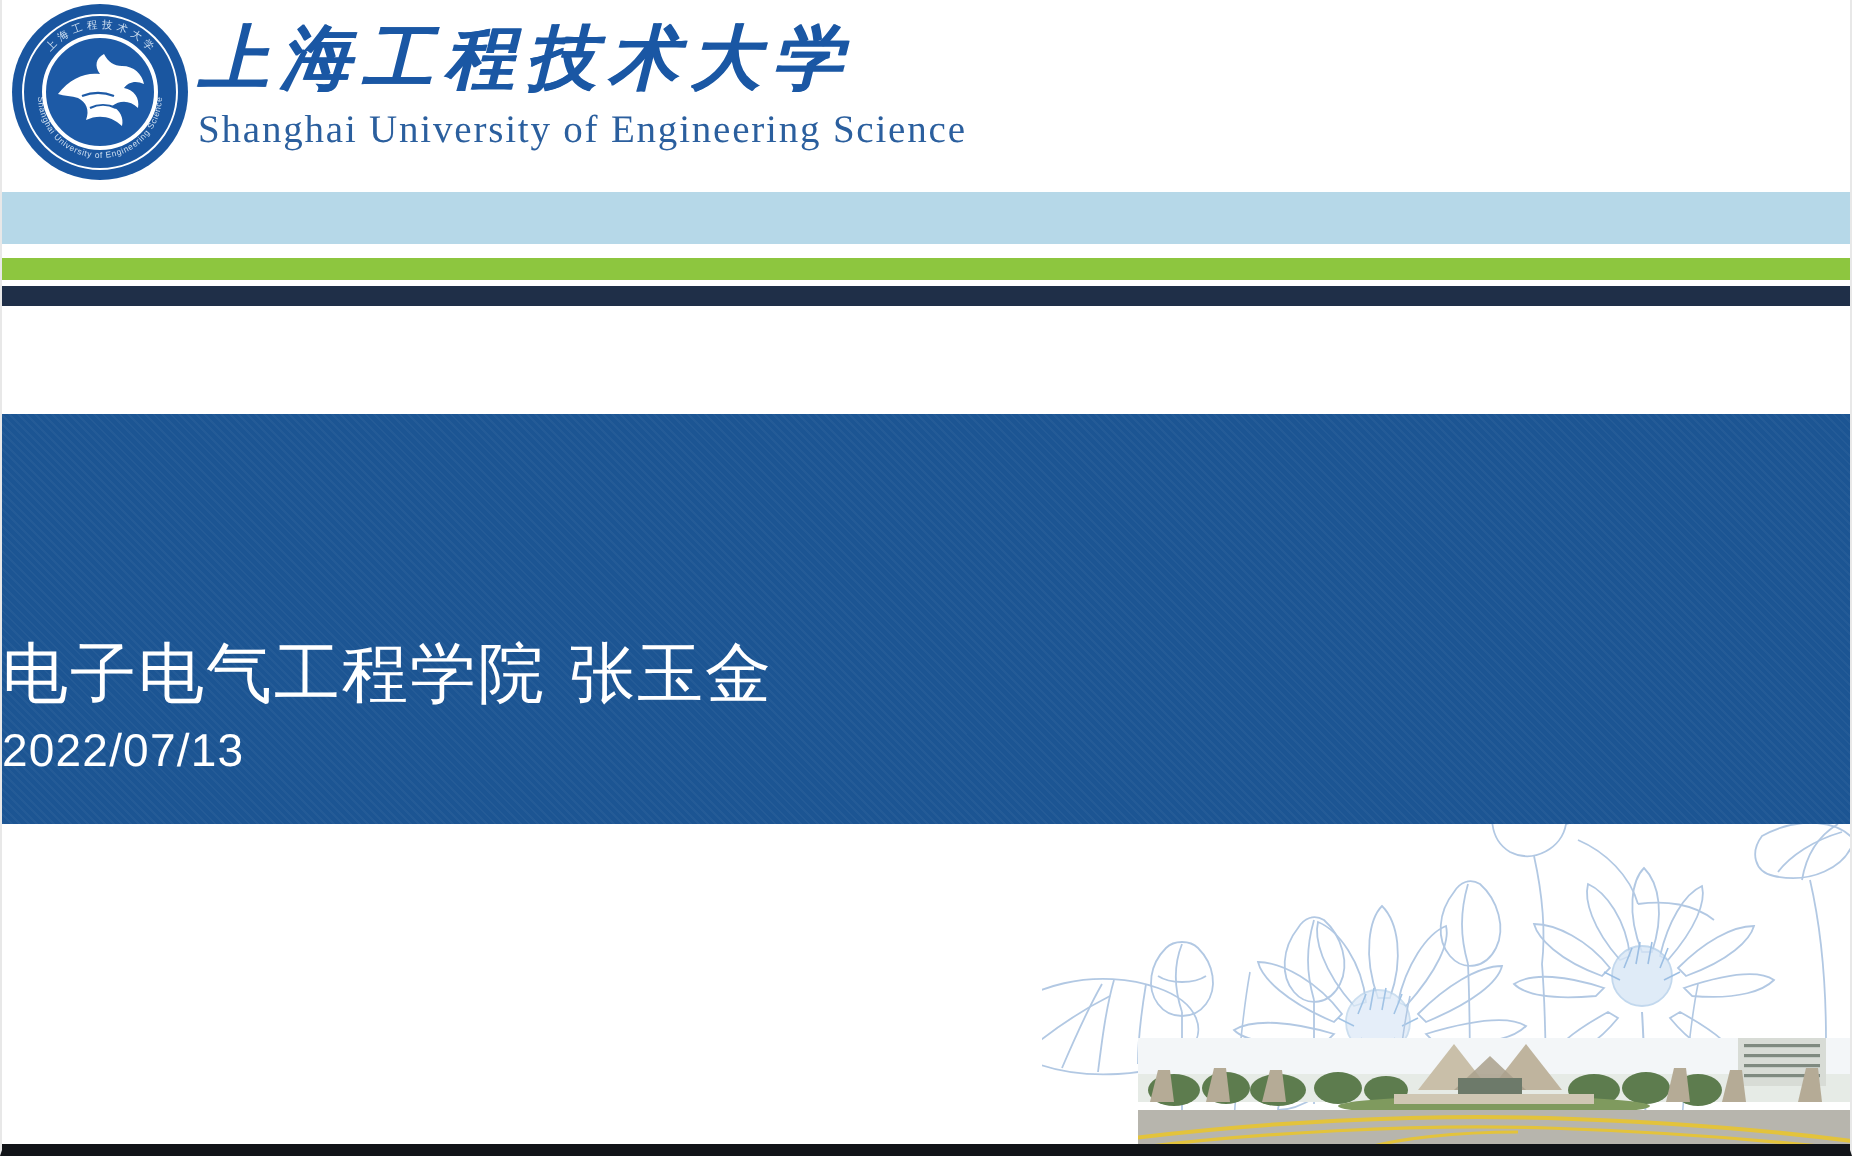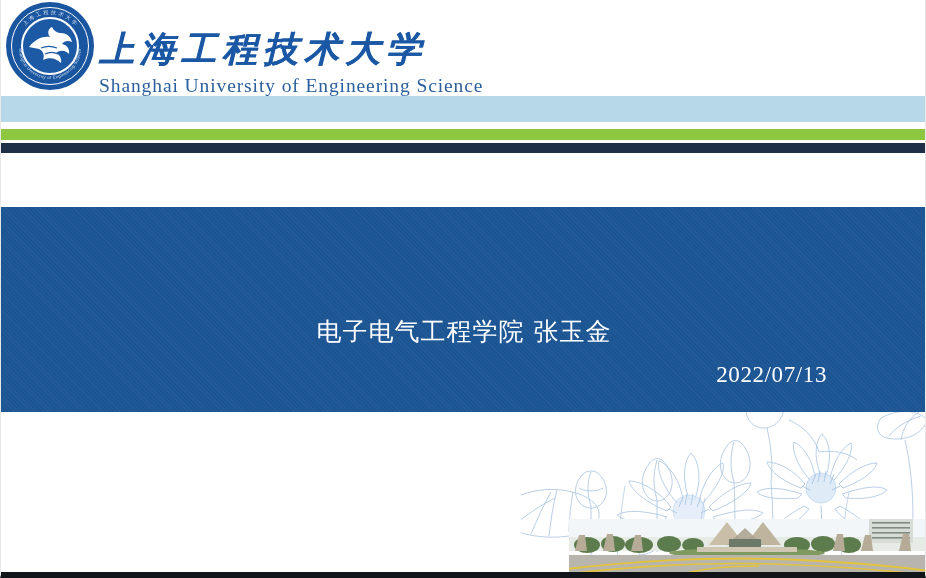--- a/index.html
+++ b/index.html
@@ -88,21 +88,20 @@
   .brand-cn {
     font-family: "Liberation Serif", serif;
     font-size: 35px;
     font-weight: bold;
     font-style: italic;
     color: #1a57a4;
     letter-spacing: 6px;
     line-height: 44px;
     white-space: nowrap;
     text-shadow: 0.5px 0 0 #1a57a4;
-    margin-top: 20px;
   }
 
   .brand-en {
     font-family: "Liberation Serif", serif;
     font-size: 19.5px;
     color: #2b5f9e;
     letter-spacing: 0.9px;
     line-height: 24px;
     white-space: nowrap;
     margin-top: 2px;
@@ -140,35 +139,34 @@
     color: #ffffff;
     letter-spacing: 1.5px;
     text-shadow: 1.5px 1.5px 1.5px rgba(0,0,0,0.45);
     white-space: nowrap;
   }
 
   .slide-presenter {
     position: absolute;
     left: 0; top: 108px;
     width: 926px;
-    text-align: center;
     font-family: "DejaVu Sans", "Liberation Sans", sans-serif;
-    font-size: 25px;
+    font-size: 33px;
     font-weight: normal;
     color: #ffffff;
     letter-spacing: 1px;
     white-space: nowrap;
   }
 
   .slide-date {
     position: absolute;
     left: 0; top: 155px;
     width: 826px;
-    text-align: right;
-    font-family: Liberation Serif, serif;
+    text-align: left;
+    font-family: Liberation Sans, sans-serif;
     font-size: 23px;
     color: #ffffff;
     letter-spacing: 0.6px;
     white-space: nowrap;
   }
 
   
   .lotus-art {
     position: absolute;
     left: 520px; top: 412px;

